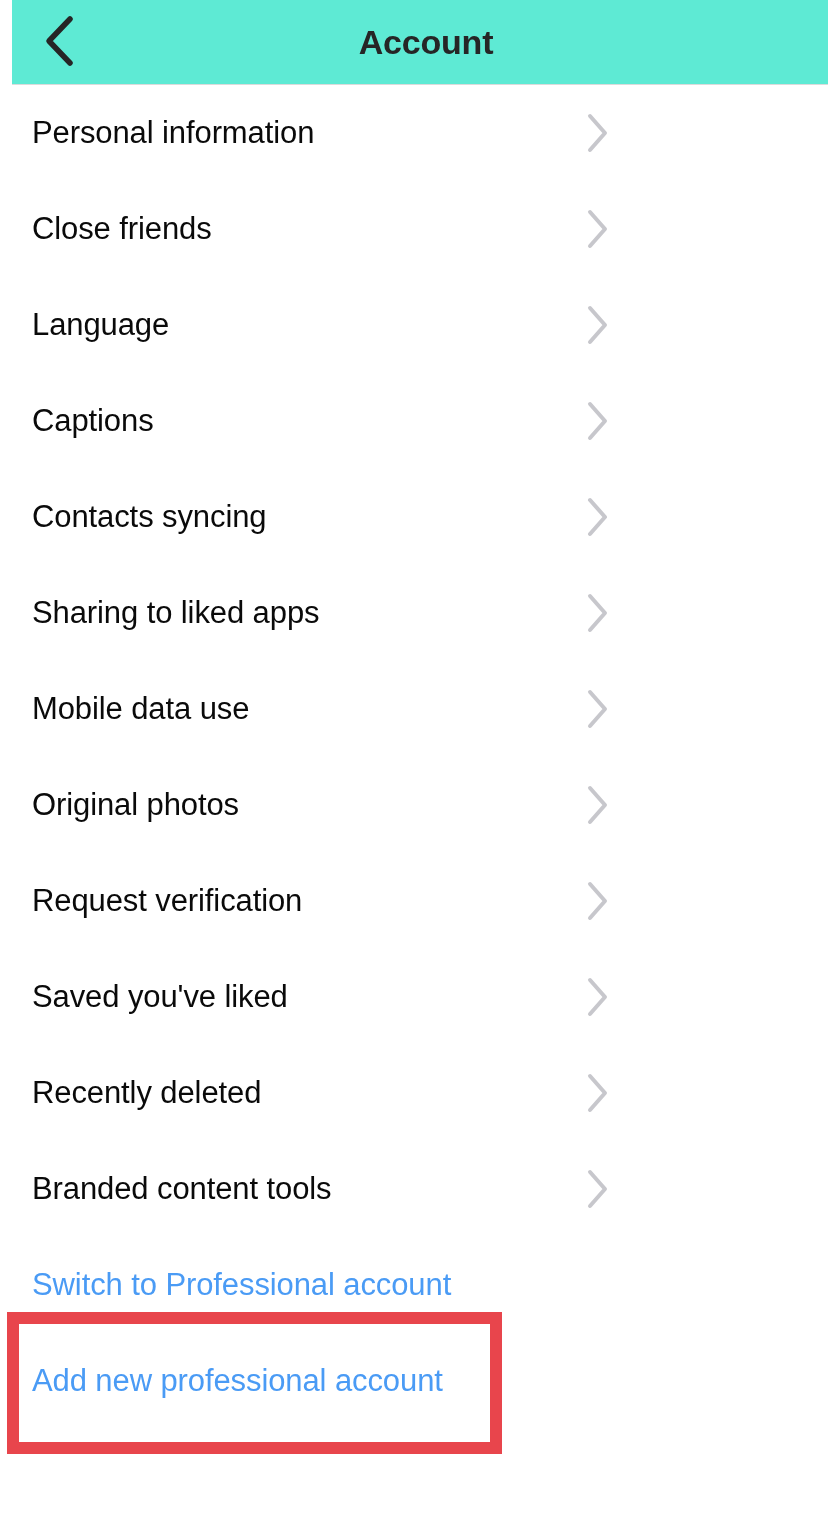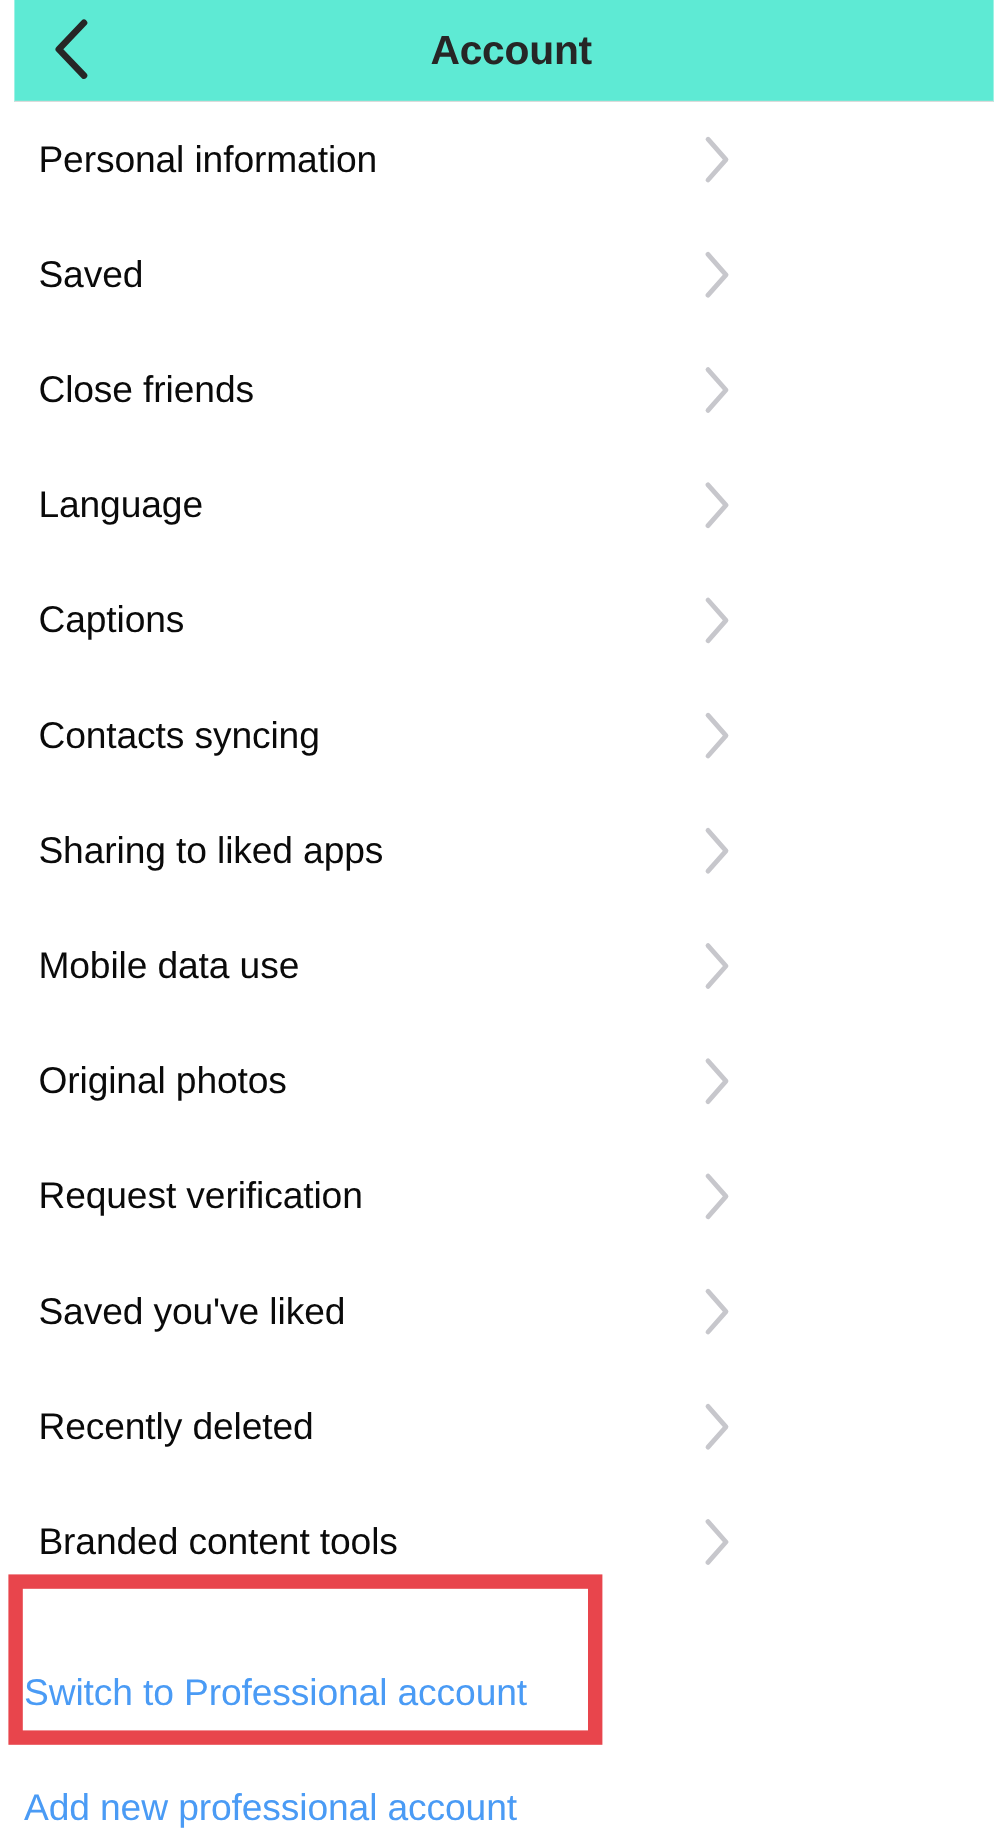--- a/index.html
+++ b/index.html
@@ -96,23 +96,23 @@
     margin-right: 14px;
   }
   .row-chevron svg { display: block; }
 
   
   .link-row {
     position: relative;
     height: 96px;
     width: 828px;
     display: flex;
-    align-items: flex-end;
-    box-sizing: border-box;
-    padding-left: 20px;
+    align-items: center;
+    box-sizing: border-box;
+    padding-left: 32px;
     background: #ffffff;
     cursor: pointer;
   }
   .link-label {
     font-size: 31px;
     color: #4a9bf5;
     font-weight: normal;
     letter-spacing: -0.1px;
     white-space: nowrap;
   }
@@ -149,28 +149,20 @@
   <div class="list" id="settings-list">
       <div class="row">
         <span class="row-label">Personal information</span>
         <span class="row-chevron">
           <svg width="26" height="42" viewBox="0 0 26 42" fill="none" aria-hidden="true">
             <path d="M6 4 L21 21 L6 38" stroke="#c7c7cc" stroke-width="4" stroke-linecap="round" stroke-linejoin="round" fill="none"></path>
           </svg>
         </span>
       </div>
       <div class="row">
-        <span class="row-label">Saved</span>
-        <span class="row-chevron">
-          <svg width="26" height="42" viewBox="0 0 26 42" fill="none" aria-hidden="true">
-            <path d="M6 4 L21 21 L6 38" stroke="#c7c7cc" stroke-width="4" stroke-linecap="round" stroke-linejoin="round" fill="none"></path>
-          </svg>
-        </span>
-      </div>
-      <div class="row">
         <span class="row-label">Close friends</span>
         <span class="row-chevron">
           <svg width="26" height="42" viewBox="0 0 26 42" fill="none" aria-hidden="true">
             <path d="M6 4 L21 21 L6 38" stroke="#c7c7cc" stroke-width="4" stroke-linecap="round" stroke-linejoin="round" fill="none"></path>
           </svg>
         </span>
       </div>
       <div class="row">
         <span class="row-label">Language</span>
         <span class="row-chevron">

